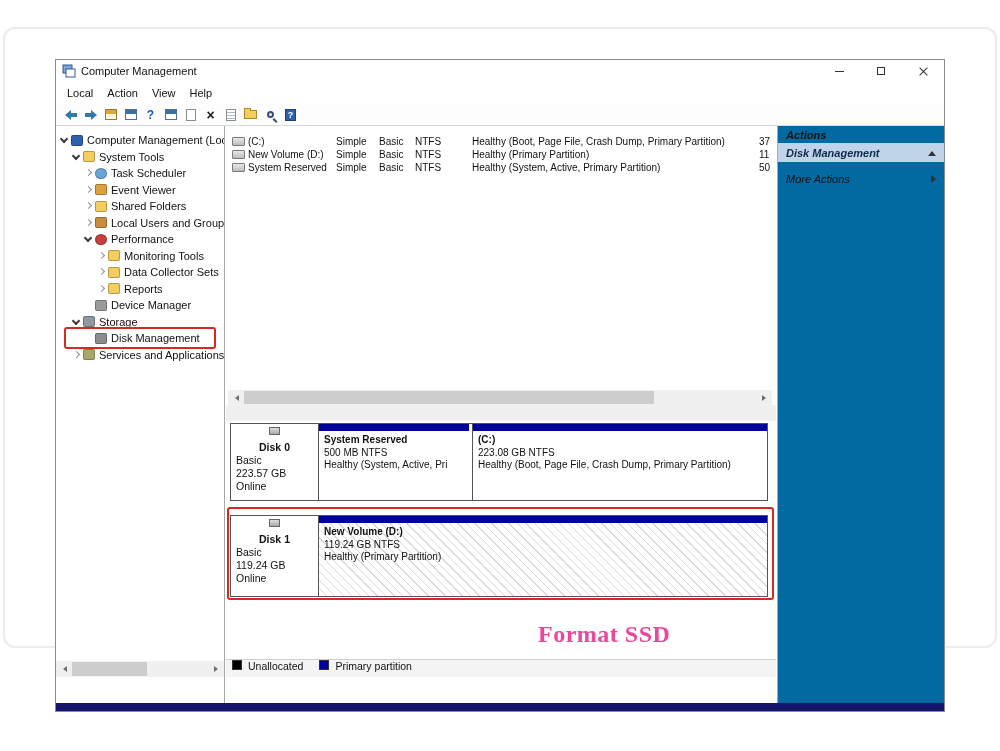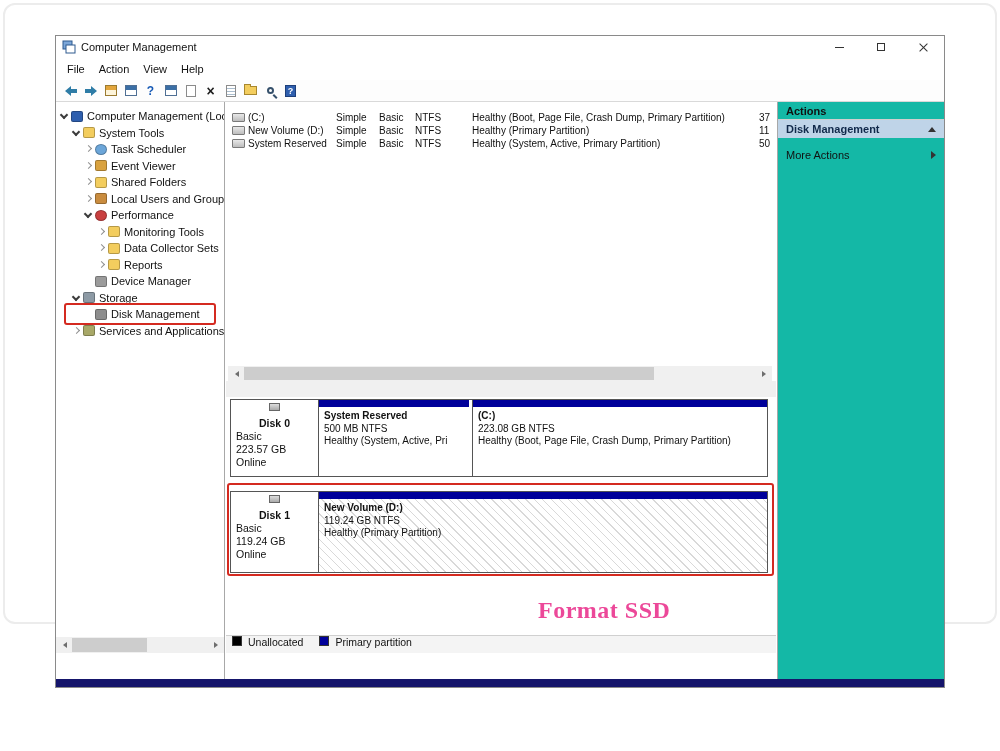--- a/index.html
+++ b/index.html
@@ -1,17 +1,17 @@
 <!DOCTYPE html>
 <html><head>
 <meta charset="utf-8">
 <style>
   * { margin:0; padding:0; box-sizing:border-box; }
   html,body { width:1000px; height:751px; background:#ffffff; font-family:"Liberation Sans", sans-serif; overflow:hidden; }
-  .canvas { position:relative; width:1000px; height:627px; background:#fff; }
+  .canvas { position:relative; width:1000px; height:627px; background:#fff;margin-top:24px; }
   .frame { position:absolute; inset:3px; border:2px solid #ececec; border-radius:12px; pointer-events:none; }
 
   
   .window { position:absolute; left:55px; top:35px; width:890px; height:653px; background:#fff; border:1px solid #8a8a8a; }
 
   
   .titlebar { position:absolute; left:0; top:0; right:0; height:22px; background:#fff; display:flex; align-items:center; padding-left:6px; }
   .title-text { font-size:11px; color:#111; margin-left:5px; }
   .win-controls { position:absolute; right:0; top:0; height:22px; display:flex; }
   .wc { width:42px; height:22px; display:flex; align-items:center; justify-content:center; }
@@ -39,21 +39,21 @@
   .i-folder span::before { content:""; position:absolute; left:-1px; top:-3px; width:5px; height:2px; background:#f3cd5e; border:1px solid #a8872e; border-bottom:none; }
   .i-find span { width:7px; height:7px; border:2px solid #35506b; border-radius:50%; display:block; position:relative; }
   .i-find span::after { content:""; position:absolute; left:5px; top:5px; width:5px; height:0; border-top:2px solid #35506b; transform:rotate(45deg); transform-origin:0 0; }
   .i-book span { width:11px; height:12px; background:#2f5fae; border:1px solid #1d3f7a; display:flex; align-items:center; justify-content:center; color:#fff; font-size:9px; font-weight:bold; }
   .i-book span::after { content:"?"; }
 
   
   .content { position:absolute; left:0; top:66px; right:0; bottom:8px; background:#fff; }
   .left-pane { position:absolute; left:0; top:0; bottom:0; width:169px; background:#fff; border-right:1px solid #a8a8a8; overflow:hidden; }
   .mid-pane { position:absolute; left:170px; top:0; bottom:0; width:550px; background:#fff; overflow:hidden; }
-  .right-pane { position:absolute; left:721px; top:0; bottom:0; right:0; background:#14b8a6; border-left:1px solid #a8a8a8; }
+  .right-pane { position:absolute; left:721px; top:0; bottom:0; right:0; background:#0369a1; border-left:1px solid #a8a8a8;font-style:italic; }
 
   
   .tree { padding-top:6px; }
   .trow { display:flex; align-items:center; height:16.5px; font-size:11px; color:#111; white-space:nowrap; overflow:hidden; }
   .lv0 { padding-left:3px; } .lv1 { padding-left:15px; } .lv2 { padding-left:27px; } .lv3 { padding-left:40px; }
   .chev { width:10px; height:10px; position:relative; flex:0 0 10px; margin-right:2px; }
   .chev.col::before { content:""; position:absolute; left:3px; top:2px; width:4px; height:4px; border-right:1px solid #8f8f8f; border-bottom:1px solid #8f8f8f; transform:rotate(-45deg); }
   .chev.exp::before { content:""; position:absolute; left:2px; top:1px; width:4px; height:4px; border-right:2px solid #3c3c3c; border-bottom:2px solid #3c3c3c; transform:rotate(45deg); }
   .ti { width:12px; height:11px; border-radius:2px; flex:0 0 12px; margin-right:4px; border:1px solid rgba(0,0,0,.25); }
   .ti-computer { background:#2f5fae; }
@@ -153,21 +153,21 @@
         <span class="wc wc-max">
             <i></i>
           </span>
         <span class="wc wc-close">
             <i></i>
           </span>
       </div>
     </div>
 
     <div class="menubar">
-      <span class="menu-item">File</span>
+      <span class="menu-item">Local</span>
       <span class="menu-item">Action</span>
       <span class="menu-item">View</span>
       <span class="menu-item">Help</span>
     </div>
 
     <div class="toolbar">
       <span class="tbi">
           <svg width="14" height="12">
             <path d="M7 1 L1 6 L7 11 L7 8 H13 V4 H7 Z" fill="#2e7ca6"></path>
           </svg>

